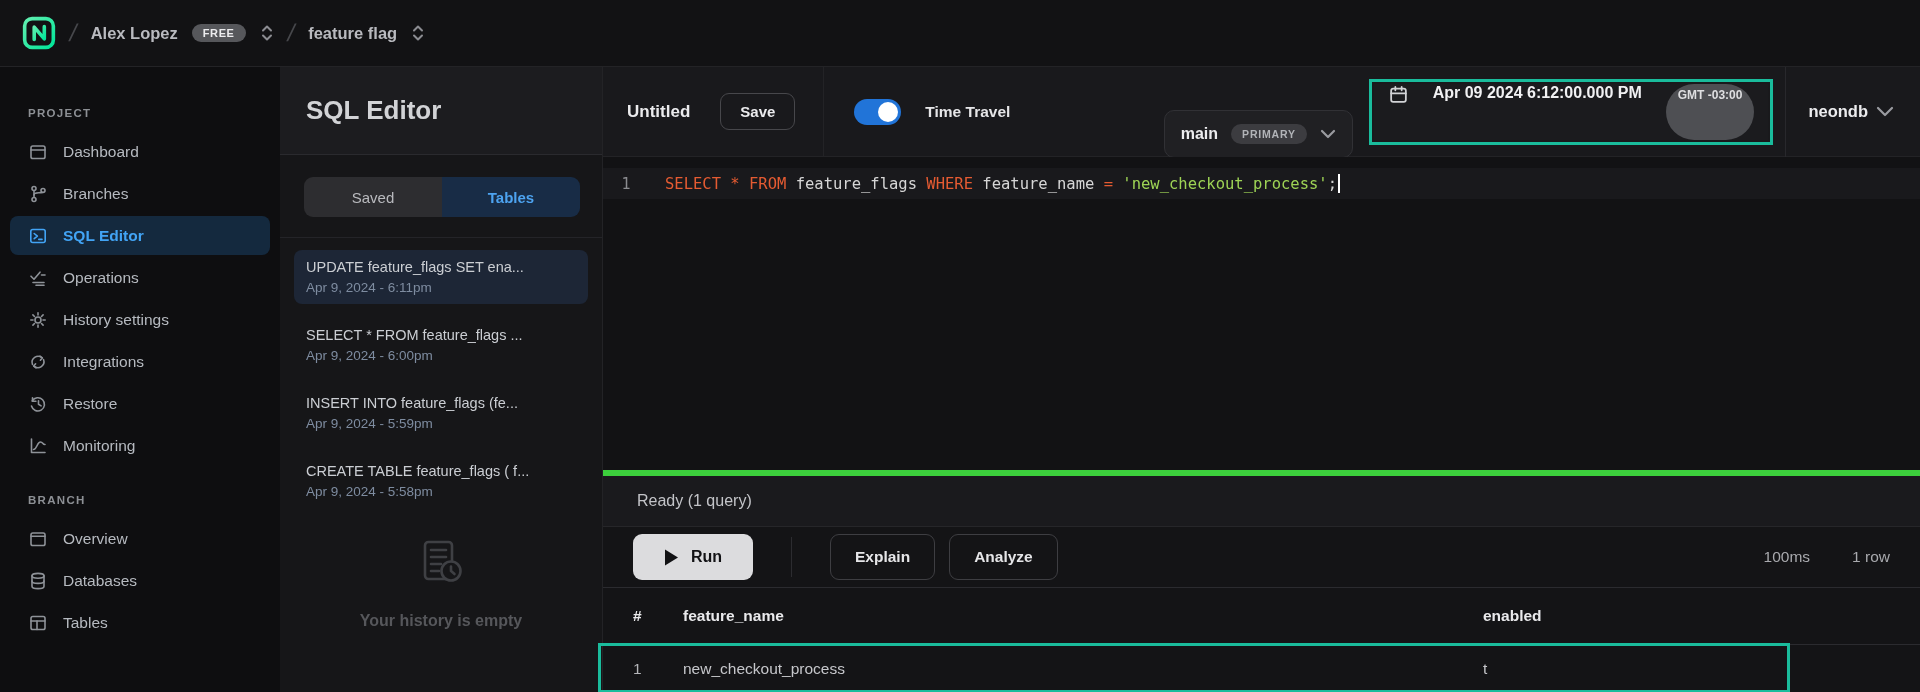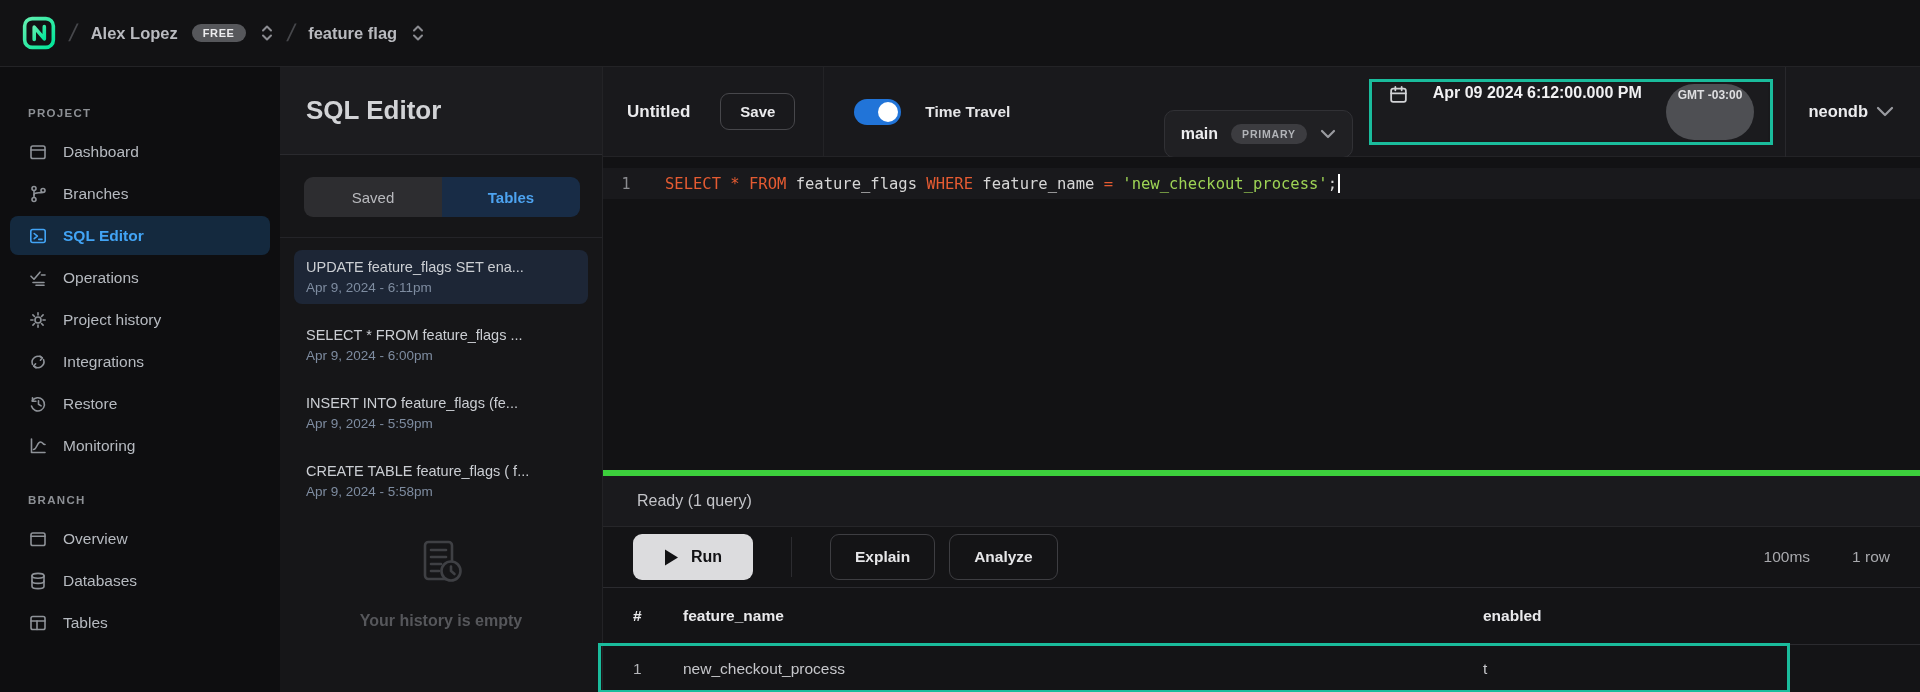--- a/index.html
+++ b/index.html
@@ -179,21 +179,21 @@
         </span>
         <span>Operations</span>
       </div>
       <div class="nav-item">
         <span class="nicon">
           <svg width="20" height="20" viewBox="0 0 20 20" fill="none" stroke="currentColor" stroke-width="1.6" stroke-linecap="round" stroke-linejoin="round">
             <circle cx="10" cy="10" r="3"></circle>
             <path d="M10 2.8v2.2 M10 15v2.2 M2.8 10h2.2 M15 10h2.2 M4.9 4.9l1.6 1.6 M13.5 13.5l1.6 1.6 M15.1 4.9l-1.6 1.6 M6.5 13.5l-1.6 1.6"></path>
           </svg>
         </span>
-        <span>Project history</span>
+        <span>History settings</span>
       </div>
       <div class="nav-item">
         <span class="nicon">
           <svg width="20" height="20" viewBox="0 0 20 20" fill="none" stroke="currentColor" stroke-width="1.6" stroke-linecap="round" stroke-linejoin="round">
             <path d="M4.5 12.5 a6 6 0 0 1 9.5-6.7"></path>
             <path d="M12 4 l2.3 1.9 -1.9 2.3"></path>
             <path d="M15.5 7.5 a6 6 0 0 1 -9.5 6.7"></path>
             <path d="M8 16 l-2.3-1.9 1.9-2.3"></path>
           </svg>
         </span>

